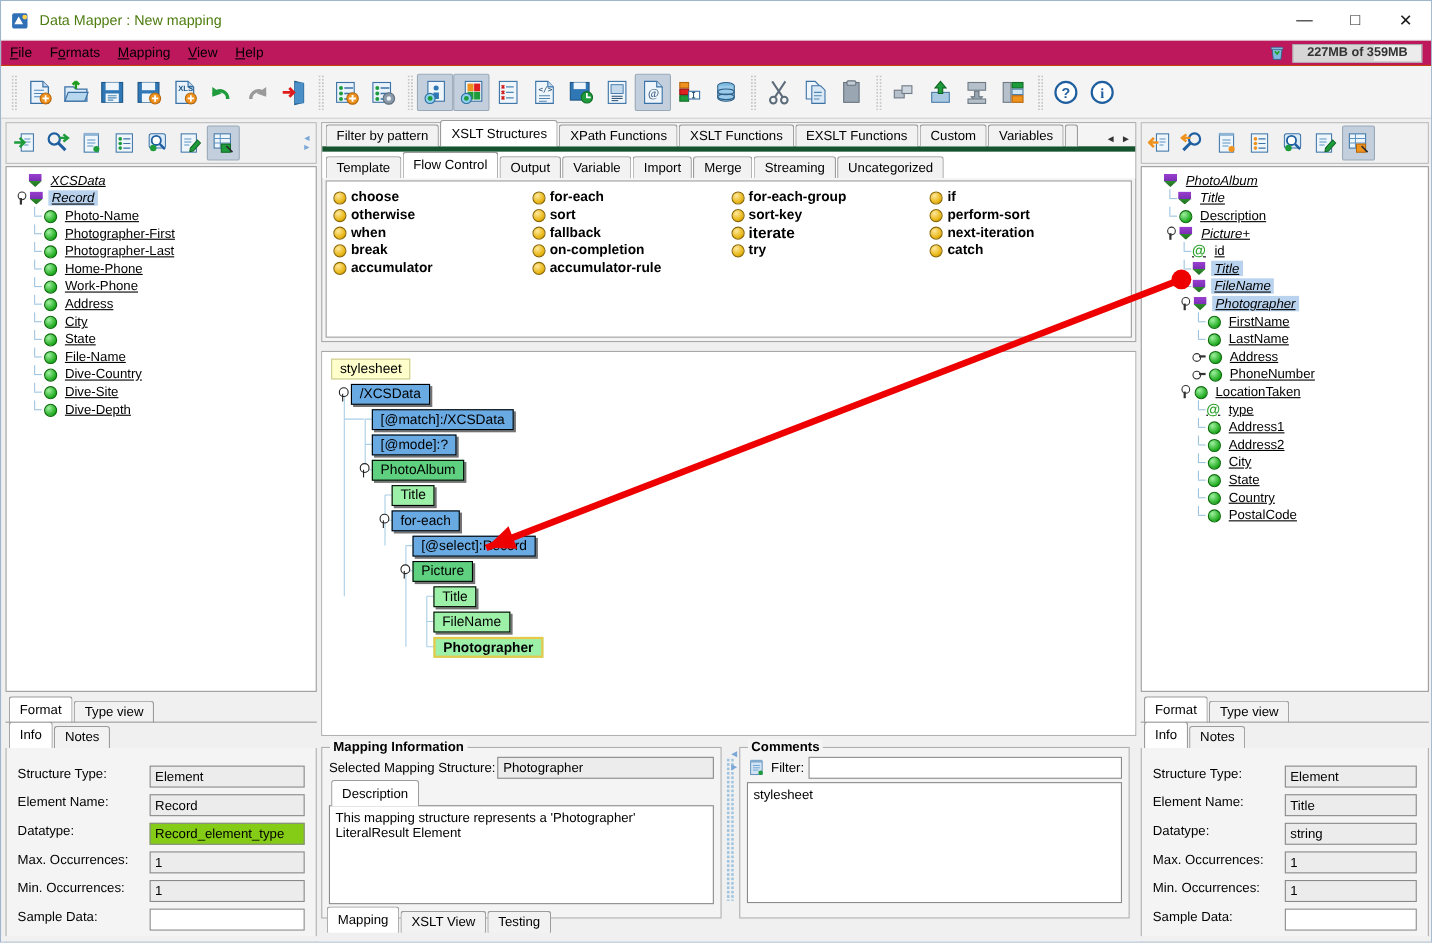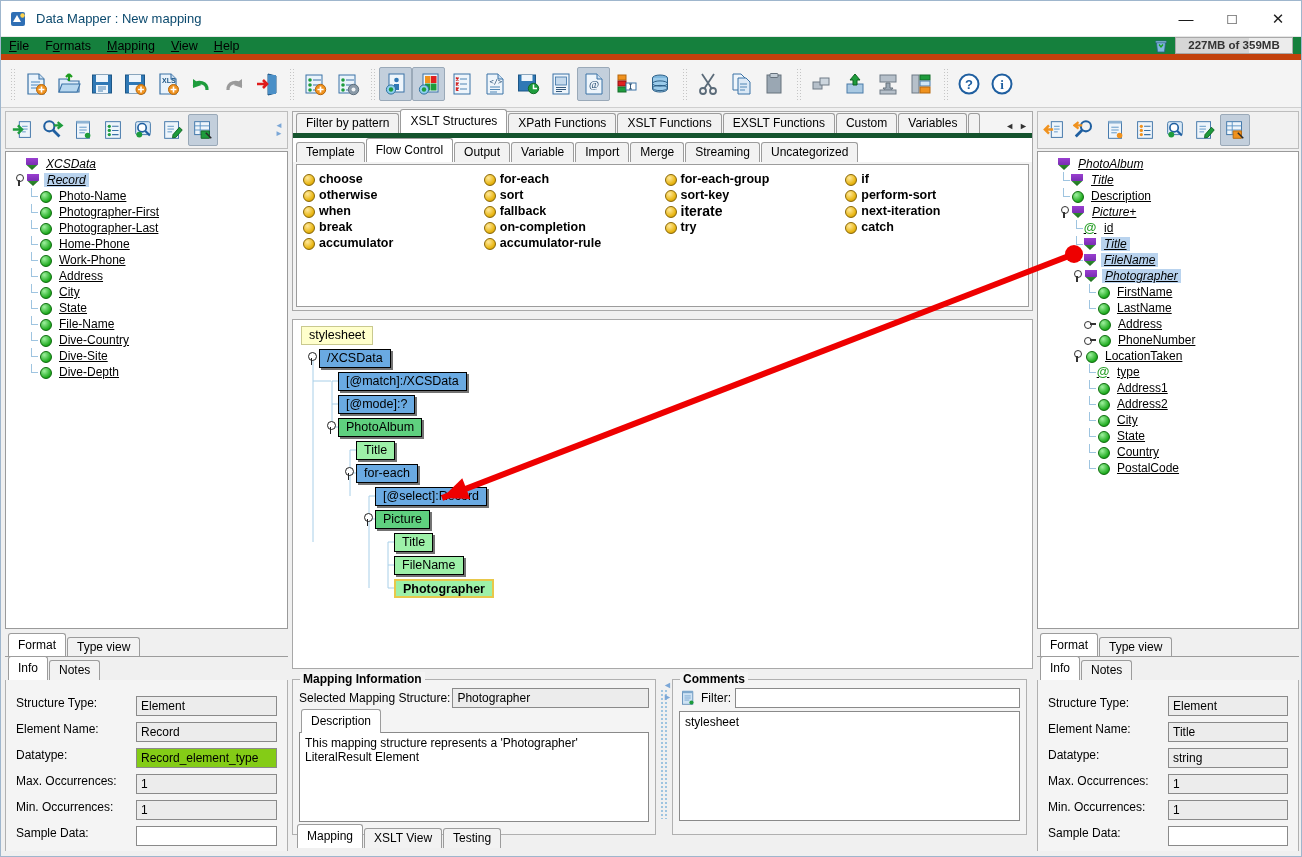--- a/index.html
+++ b/index.html
@@ -22,32 +22,32 @@
   .titlebar {
     position: absolute; top: 0; left: 0; right: 0; height: 36px;
     background: #ffffff;
     display: flex; align-items: center;
     border-bottom: 1px solid #e6e6e6;
   }
   .title-icon {
     width: 18px; height: 18px; margin-left: 9px; margin-right: 8px;
     position: relative; flex: none;
   }
-  .title-text { font-size: 13px; color: #0c4a6e; }
+  .title-text { font-size: 13px; color: #4d7c0f; }
   .win-btns { margin-left: auto; display: flex; height: 36px; }
   .win-btn {
     width: 46px; height: 36px; display: flex; align-items: center; justify-content: center;
     font-size: 15px; color: #1a1a1a; cursor: default;
   }
 
   
   .menubar {
     position: absolute; top: 36px; left: 0; right: 0; height: 23px;
-    background: #15803d;
-    border-bottom: 6px solid #c2410c;
+    background: #be185d;
+    border-bottom: 1px solid #c2410c;
     display: flex; align-items: center;
   }
   .menu-item {
     padding: 2px 8px; font-size: 12.5px; cursor: default;
   }
   .menu-item u { text-decoration: underline; }
   .mem-wrap { margin-left: auto; display: flex; align-items: center; padding-right: 8px; }
   .trash-icon { width: 16px; height: 16px; margin-right: 6px; position: relative; }
   .mem-bar {
     width: 118px; height: 17px;

